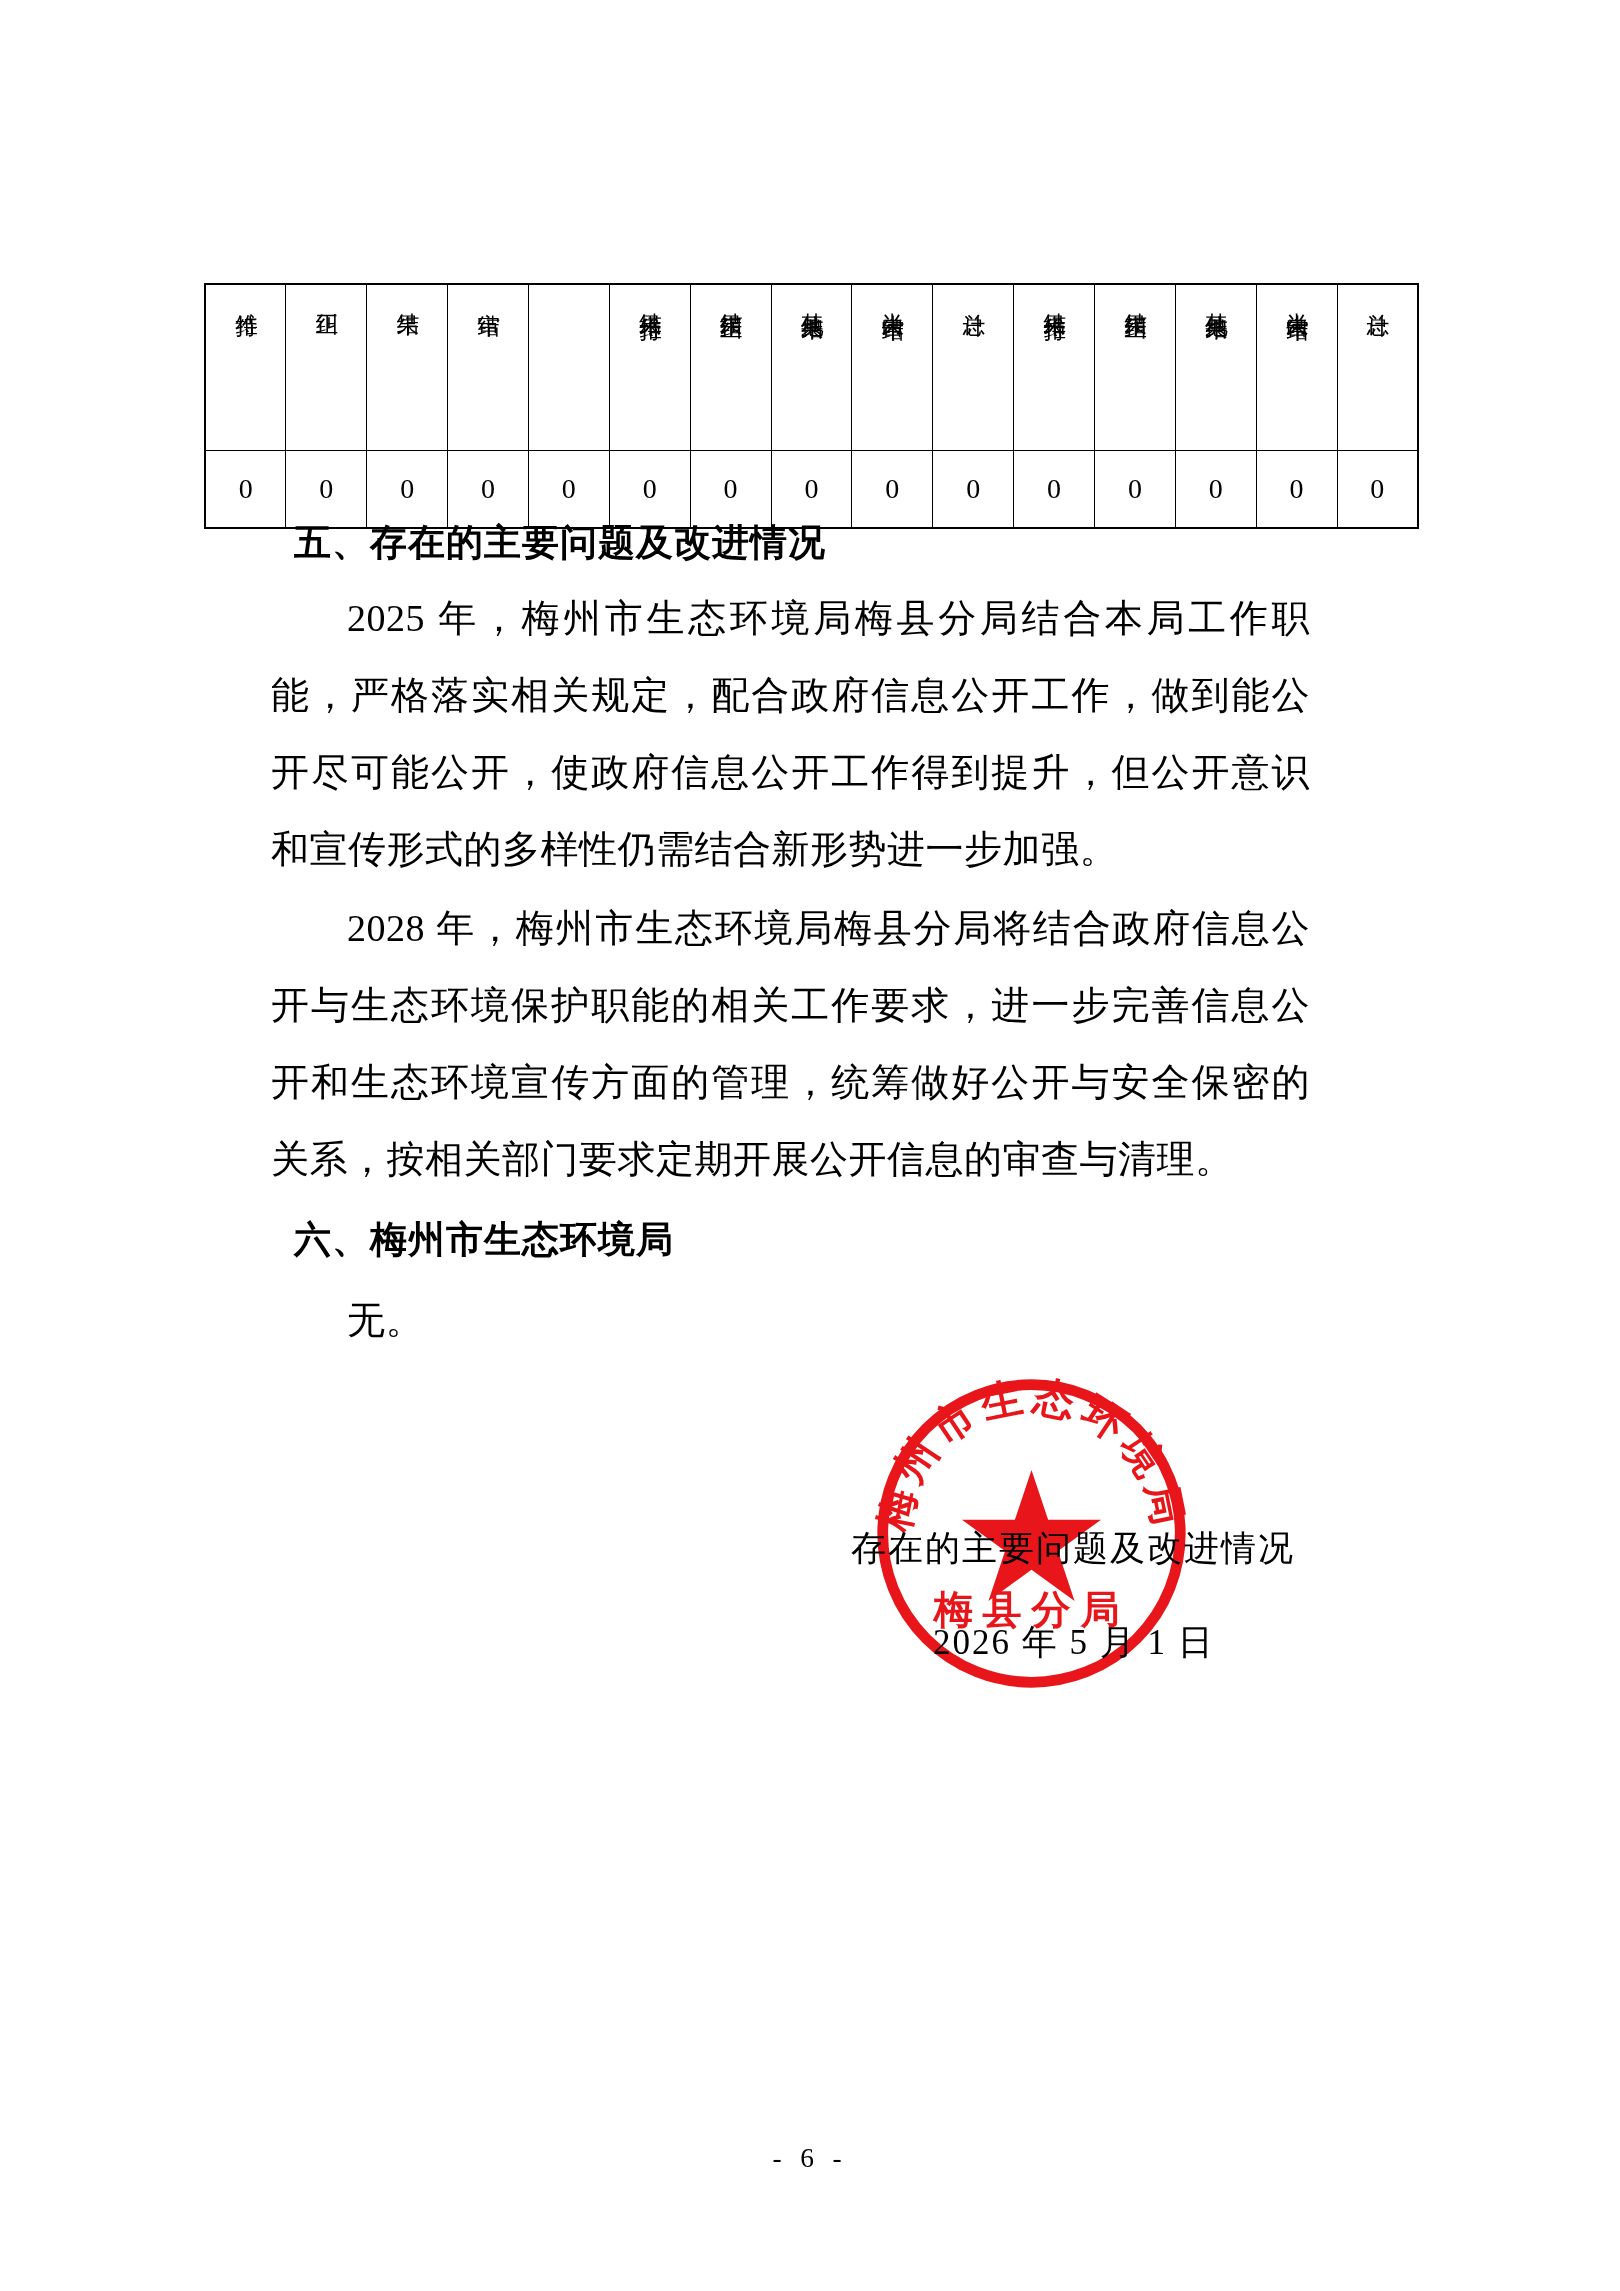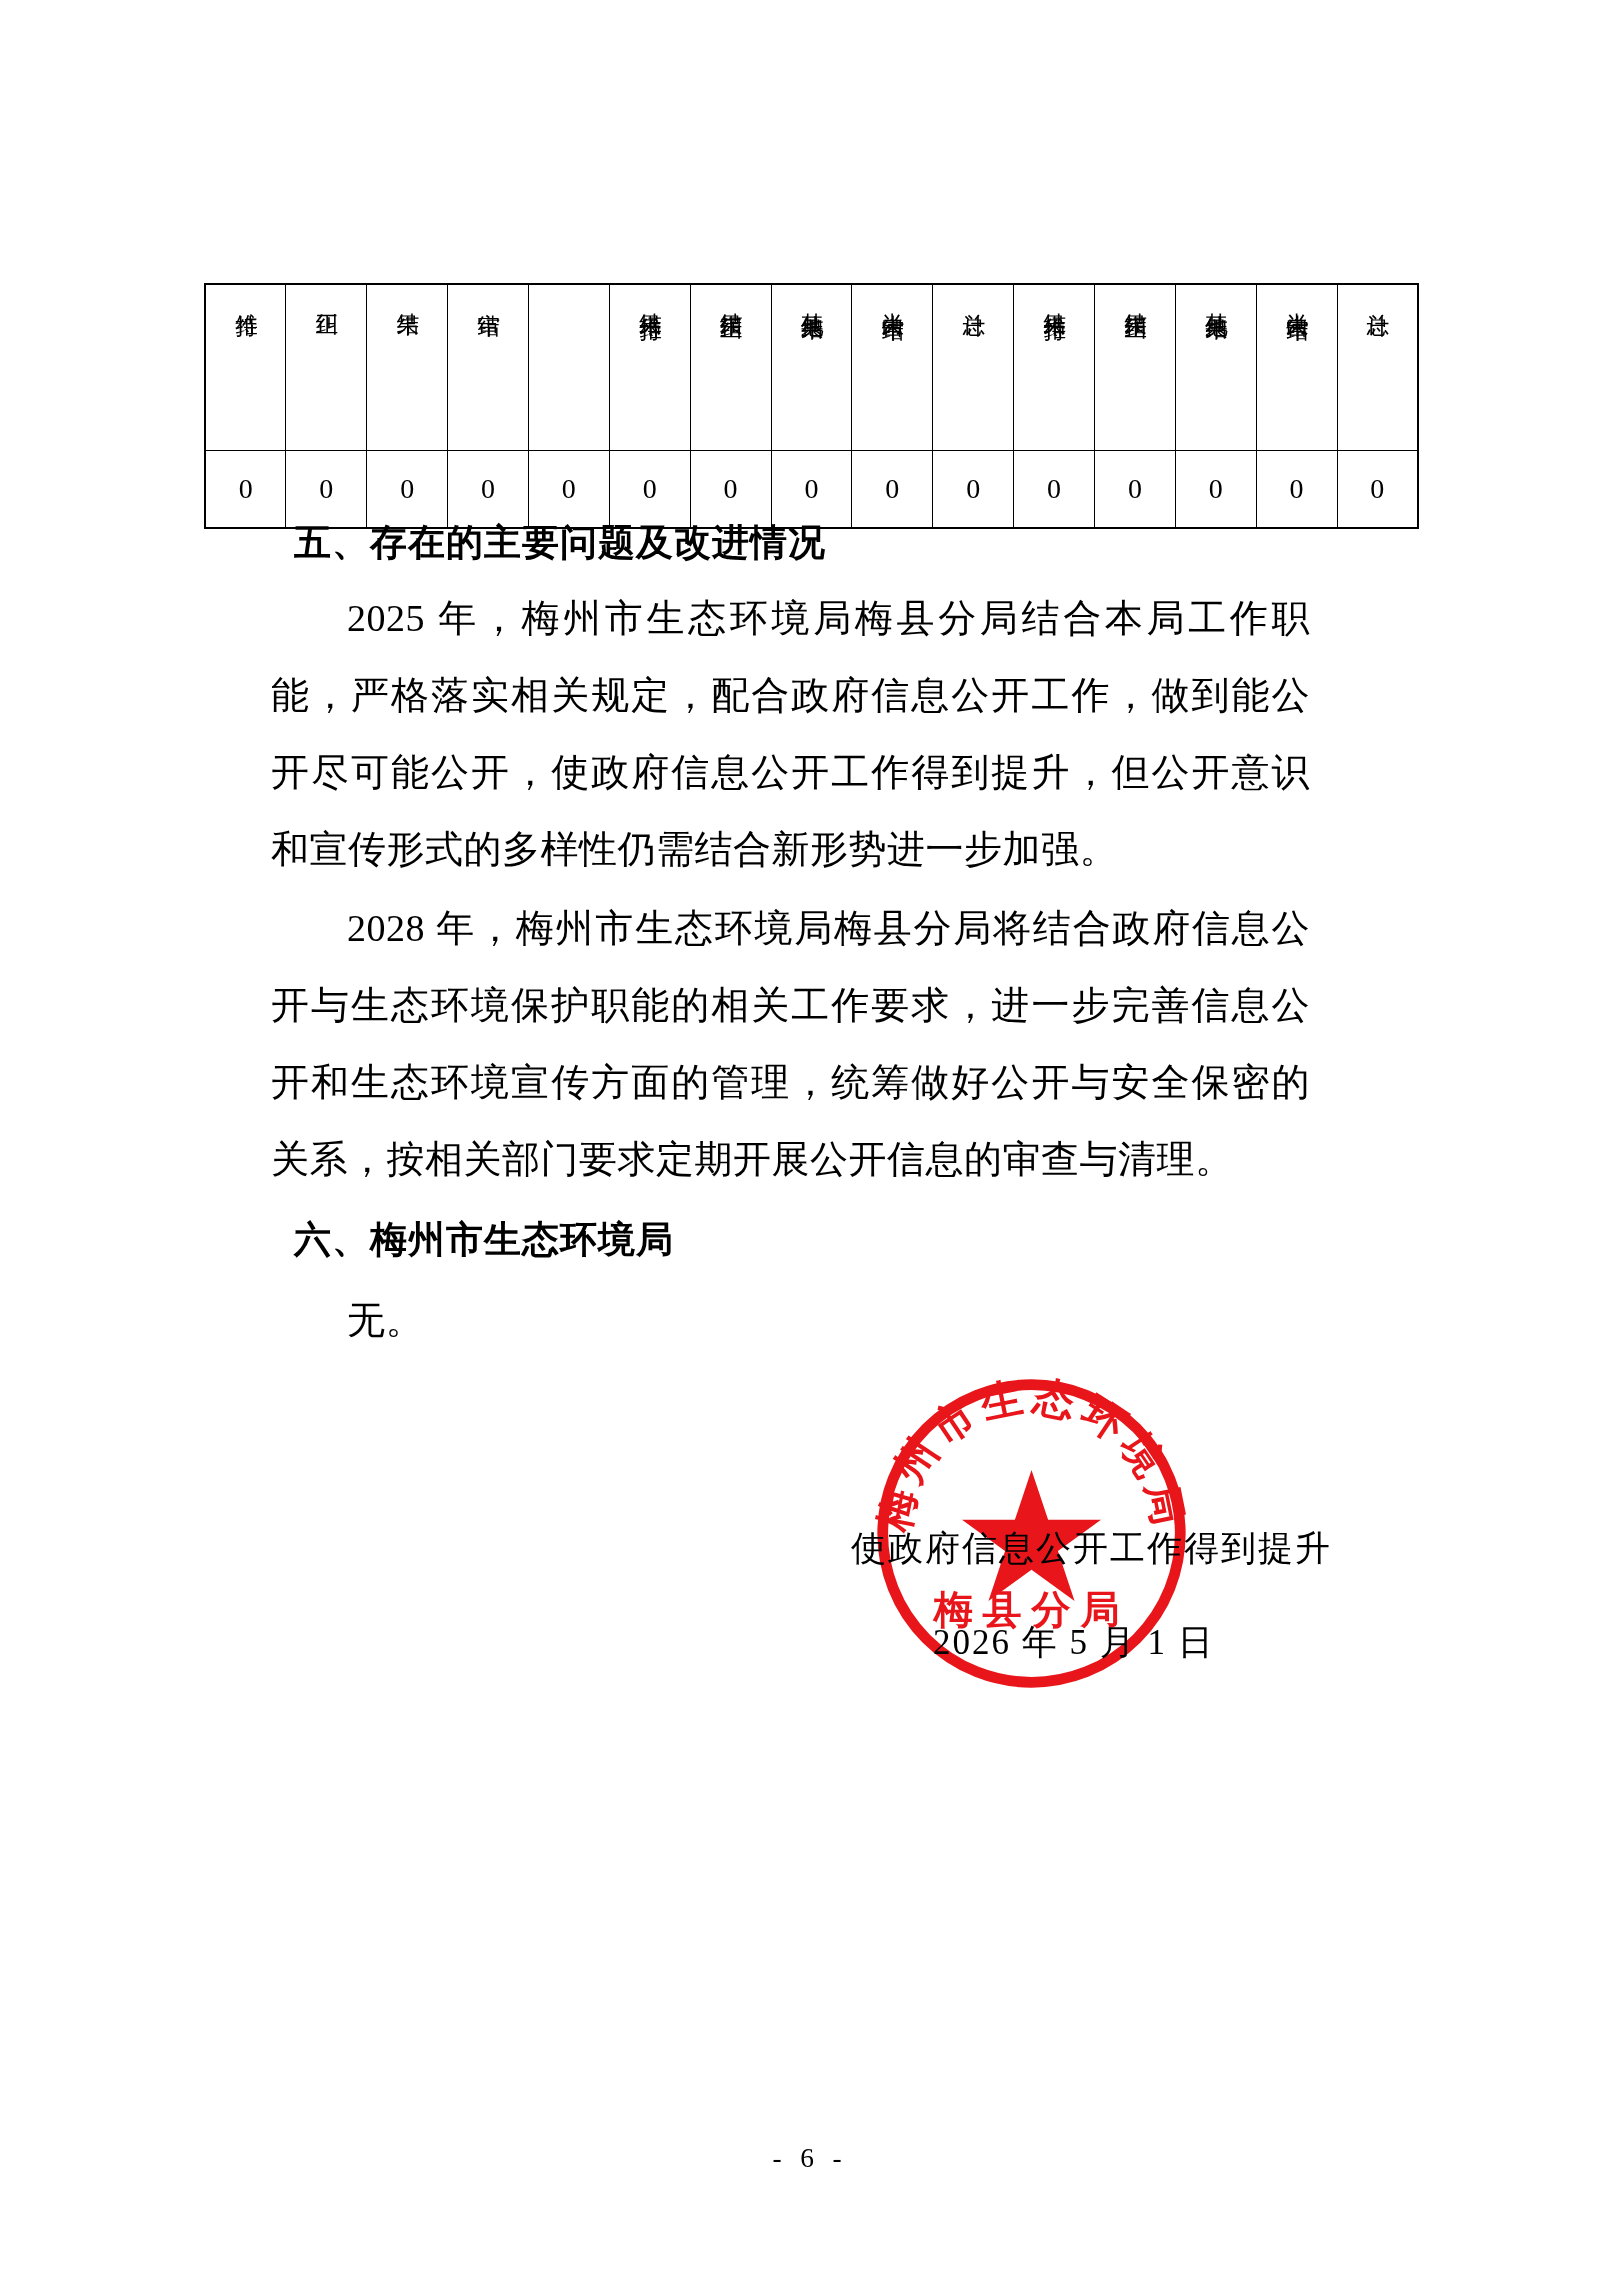--- a/index.html
+++ b/index.html
@@ -186,19 +186,19 @@
       </defs>
       <circle cx="165" cy="165" r="152" fill="none" stroke="#e8161a" stroke-width="11"></circle>
       <text font-family="'DejaVu Sans','Liberation Sans',sans-serif" font-size="42" font-weight="bold" fill="#e8161a" letter-spacing="7">
         <textPath href="#sealArc" startOffset="50%" text-anchor="middle" id="sealArcTextPath">梅州市生态环境局</textPath>
       </text>
       <text font-family="'DejaVu Sans','Liberation Sans',sans-serif" font-size="40" font-weight="bold" fill="#e8161a" letter-spacing="10" x="165" y="256" text-anchor="middle">梅县分局</text>
       <polygon points="165,100 182,151 236,151 192,183 209,234 165,202 121,234 138,183 94,151 148,151" fill="#e8161a"></polygon>
     </svg>
   </div>
 
-  <div class="signature" style="left:851px; top:1525px;">使政府信息公开工作得到提升</div>
+  <div class="signature" style="left:851px; top:1525px;">存在的主要问题及改进情况</div>
   <div class="signature" style="left:933px; top:1619px;">2026 年 5 月 1 日</div>
 
   <div class="footer">- 6 -</div>
 
 </div>
 
 
 </body></html>

